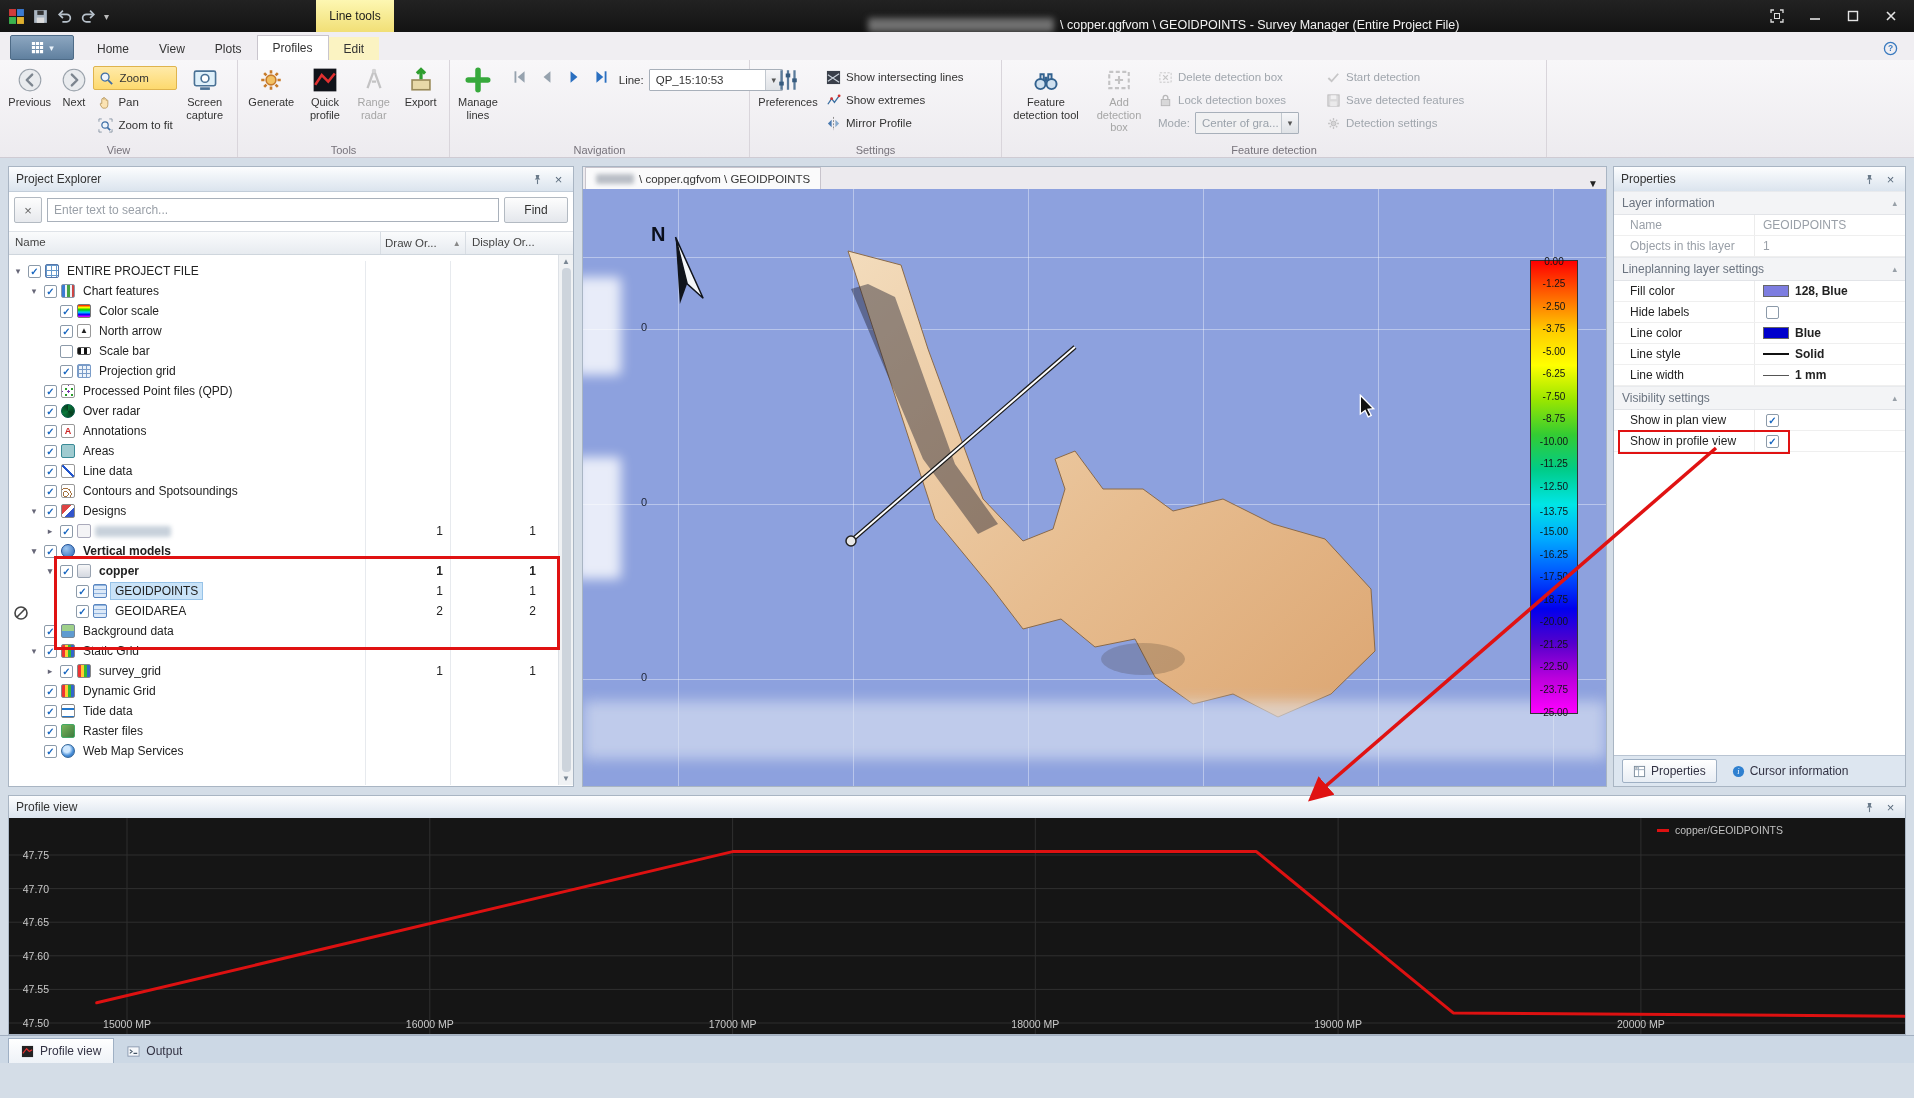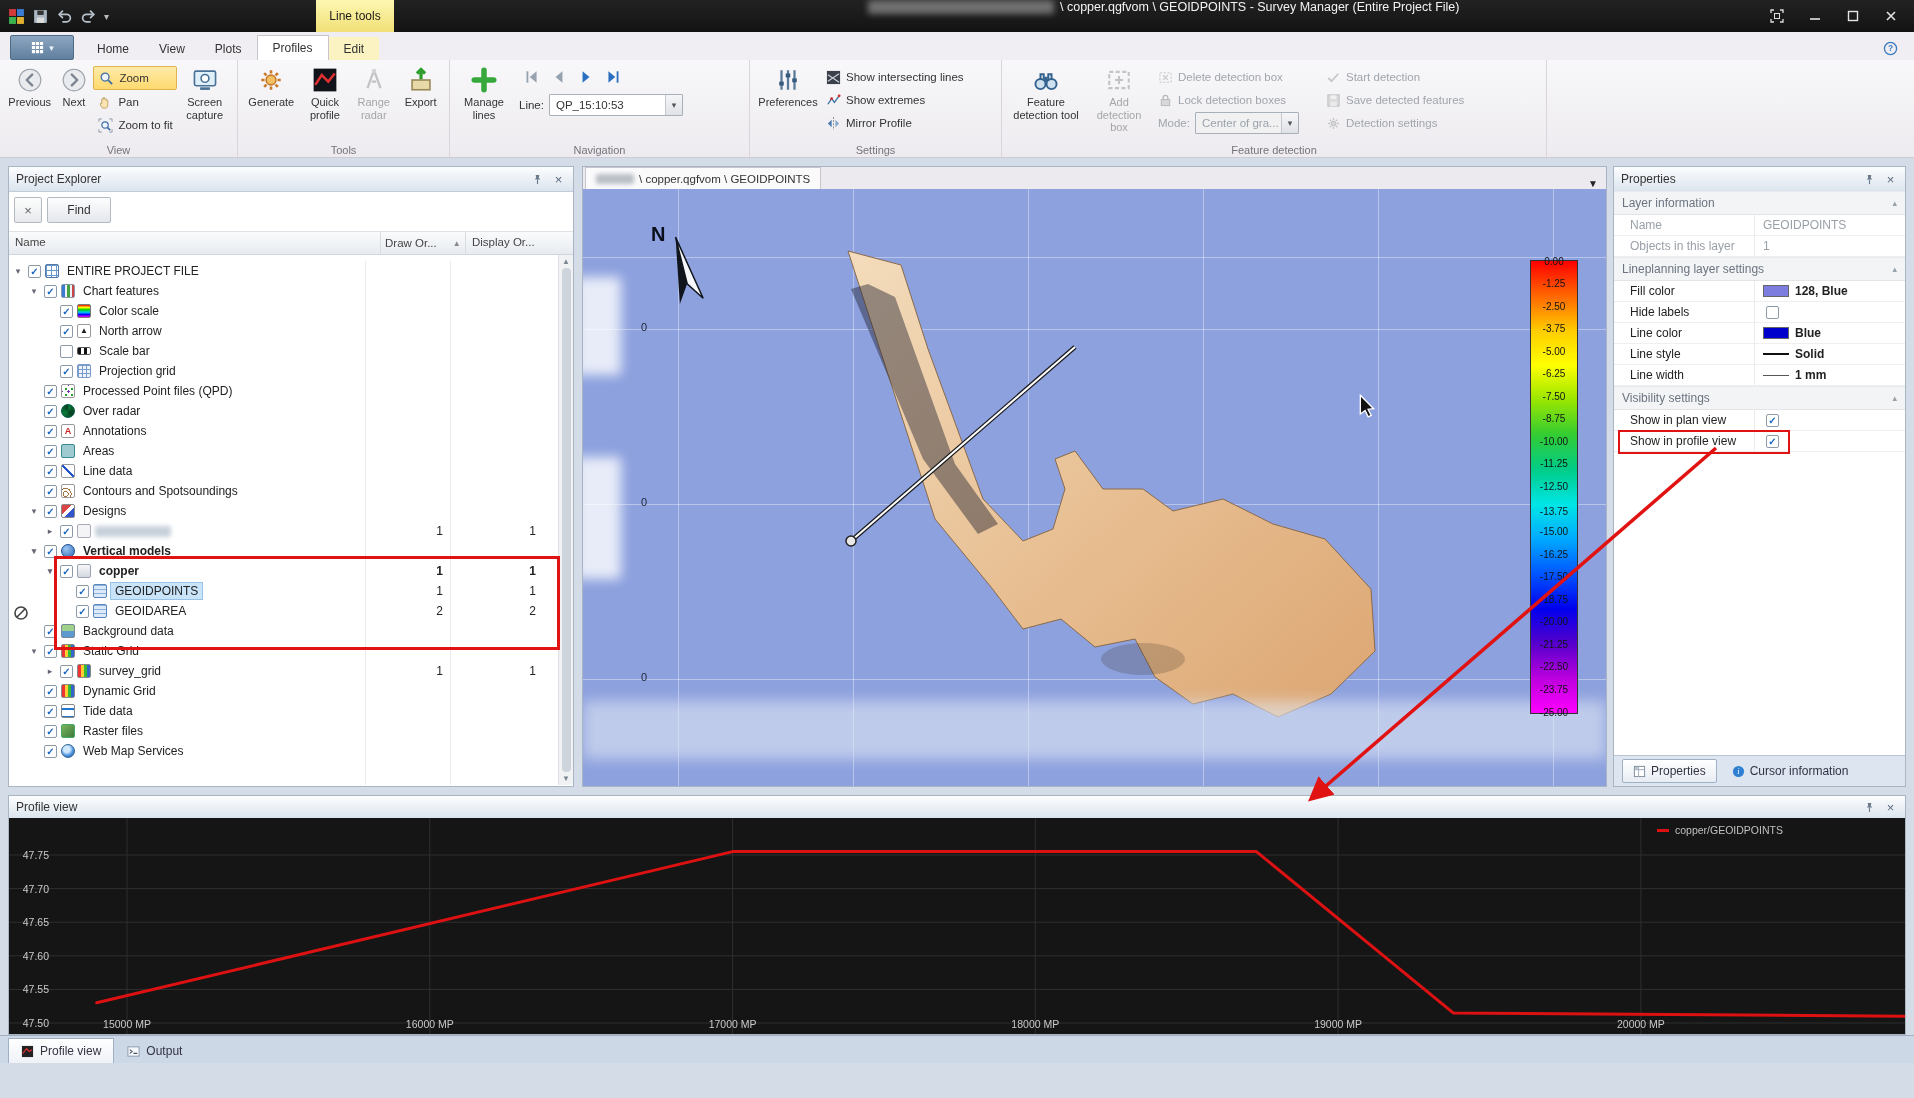--- a/index.html
+++ b/index.html
@@ -3,21 +3,21 @@
 <meta charset="utf-8">
 <style>
   html,body{margin:0;padding:0;background:#9fabb9;font-family:"Liberation Sans",sans-serif;}
   #app{position:relative;width:1914px;height:1098px;background:#d4dde7;overflow:hidden;font-size:12px;color:#222;}
   
   .titlebar{position:absolute;left:0;top:0;width:100%;height:32px;background:linear-gradient(#222,#131313);color:#eee;}
   .qat{position:absolute;left:8px;top:0;height:32px;display:flex;align-items:center;gap:7px;}
   .qi{width:17px;height:17px;display:flex;align-items:center;justify-content:center;}
   .qat .caret{color:#bbb;font-size:10px;}
   .linetools-chip{position:absolute;left:316px;top:0;width:78px;height:32px;background:linear-gradient(#fdf7b2,#f1df76);color:#1b1b1b;display:flex;align-items:center;justify-content:center;font-size:12px;}
-  .title-text{position:absolute;left:868px;top:0;height:32px;display:flex;align-items:flex-start;gap:6px;font-size:12.5px;color:#f2f2f2;white-space:nowrap;}
+  .title-text{position:absolute;left:868px;top:0;height:32px;display:flex;align-items:flex-end;gap:6px;font-size:12.5px;color:#f2f2f2;white-space:nowrap;}
   .title-blur{width:186px;height:14px;background:#707070;filter:blur(3px);border-radius:2px;}
   .win-controls{position:absolute;right:8px;top:0;height:32px;display:flex;align-items:center;gap:8px;}
   .wc{width:30px;height:22px;display:flex;align-items:center;justify-content:center;color:#e4e4e4;font-size:13px;}
   
   .tabrow{position:absolute;left:0;top:32px;width:100%;height:28px;background:#f0eef2;border-bottom:1px solid #d2ced6;display:flex;align-items:flex-end;}
   .appbtn{width:62px;height:23px;margin:0 8px 0 10px;background:linear-gradient(#8ca6c0,#60809f);border:1px solid #4e6b87;border-radius:2px;display:flex;align-items:center;justify-content:center;gap:4px;color:#fff;}
   .appbtn .caret{font-size:9px;color:#eaf2fa;}
   .rtab{height:23px;padding:0 15px;display:flex;align-items:center;font-size:12px;color:#333;}
   .rtab.active{background:#fff;border:1px solid #c9c5cd;border-bottom:none;height:24px;}
   .rtab.contextual{background:#fbf3c2;}
@@ -32,21 +32,21 @@
   .btn-lg.disabled svg{opacity:.45;filter:grayscale(1);}
   .vstack{display:flex;flex-direction:column;gap:1px;padding-top:3px;}
   .btn-sm{display:flex;align-items:center;gap:5px;height:22px;font-size:11.5px;color:#333;padding:0 5px;border-radius:2px;white-space:nowrap;}
   .btn-sm.disabled{color:#a0a6ad;}
   .btn-sm.disabled svg{opacity:.5;filter:grayscale(1);}
   .btn-sm.checked-hl{background:linear-gradient(#ffeaa9,#fdd96e);border:1px solid #dfb44e;}
   .ic26{width:26px;height:26px;flex:none;}
   .ic16{width:15px;height:15px;flex:none;}
   .ic13{width:13px;height:13px;flex:none;}
   .ic26 svg,.ic16 svg,.ic13 svg{display:block;}
-  .nav-col{display:flex;flex-direction:column;gap:9px;padding:6px 0 0 6px;}
+  .nav-col{display:flex;gap:9px;padding:6px 0 0 6px;}
   .nav-arrows{display:flex;gap:9px;padding-left:4px;}
   .nav-btn{width:18px;height:16px;color:#96a2ae;}
   .nav-btn.on{color:#2a6fc0;}
   .line-row{display:flex;align-items:center;gap:5px;font-size:11.5px;color:#333;}
   .combo{height:20px;background:#fff;border:1px solid #a8b0ba;display:flex;align-items:center;font-size:11.5px;padding-left:6px;border-radius:1px;}
   .combo .combo-caret{margin-left:auto;width:16px;height:100%;display:flex;align-items:center;justify-content:center;background:linear-gradient(#f6f6f8,#dfe2e6);border-left:1px solid #c2c8cf;font-size:9px;color:#555;}
   .combo.disabled{background:#f1f1f2;color:#9aa2ab;}
   .mode-row .combo{width:96px;}
   
   .panel{position:absolute;background:#fff;border:1px solid #a9b5c3;box-sizing:border-box;}
@@ -523,20 +523,21 @@
             <svg viewBox="0 0 12 12" width="11" height="11">
               <path d="M4 1h4l-.6 3.2L9 6H3l1.6-1.8z" fill="#6a7a8a"></path>
               <path d="M6 6v5" stroke="#6a7a8a" stroke-width="1.2"></path>
             </svg>
           </span>
         <span class="ph-btn">×</span>
       </div>
     </div>
     <div class="search-row">
       <div class="sq-btn">×</div>
+      <input class="search-input" placeholder="Enter text to search..." style="">
       <div class="find-btn">Find</div>
     </div>
     <div class="cols-header">
       <div class="col-name">Name</div>
       <div class="col-draw">
         <span>Draw Or...</span>
           <span class="sort">▲</span>
       </div>
       <div class="col-disp">Display Or...</div>
     </div>

